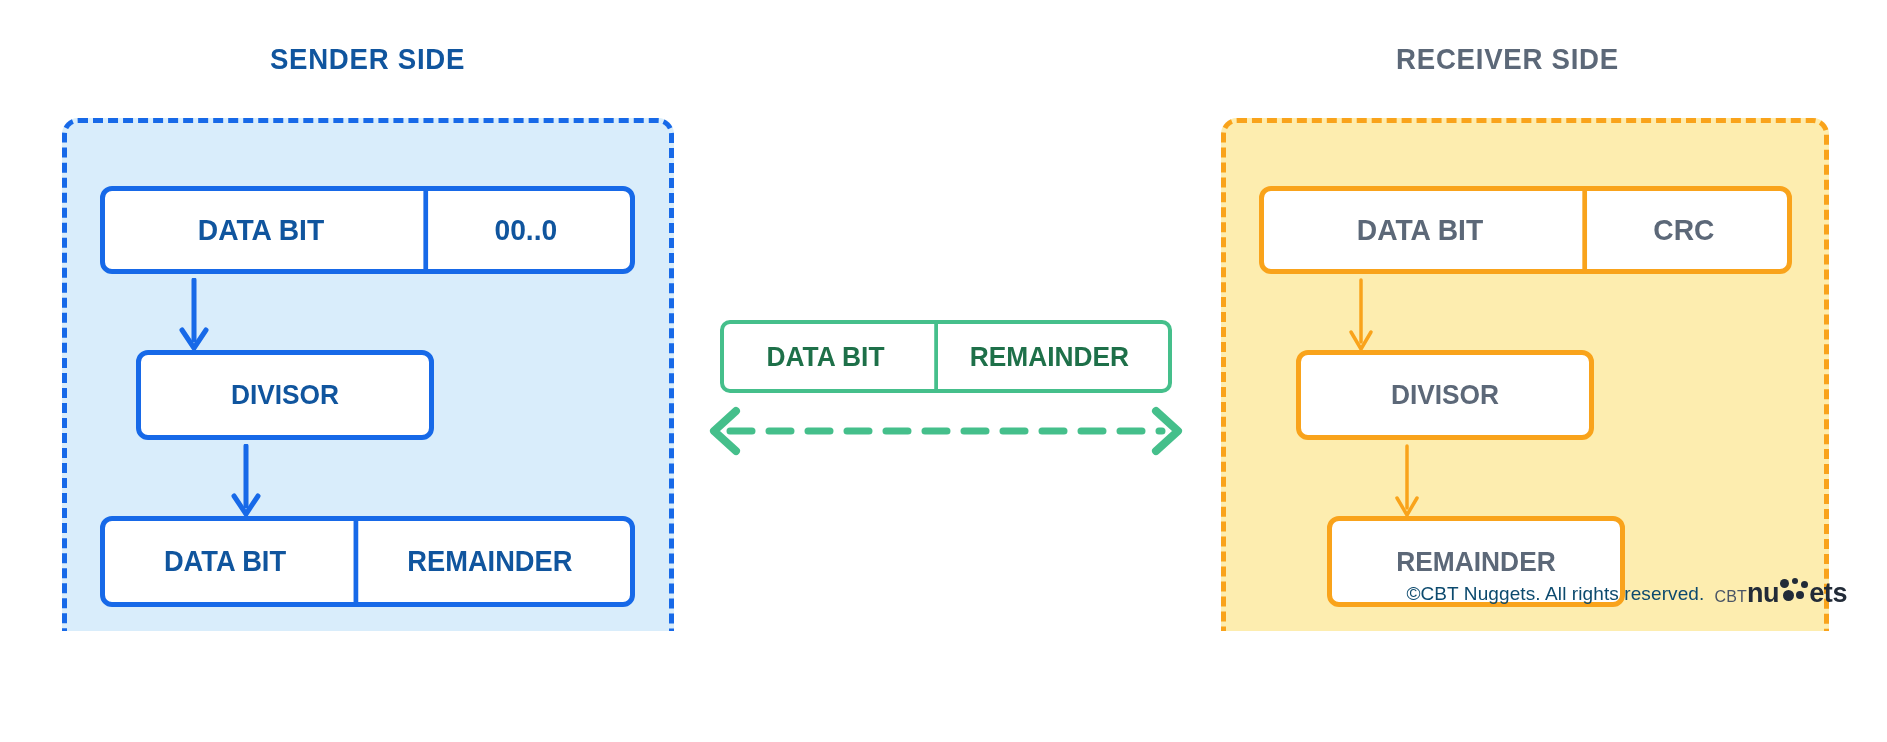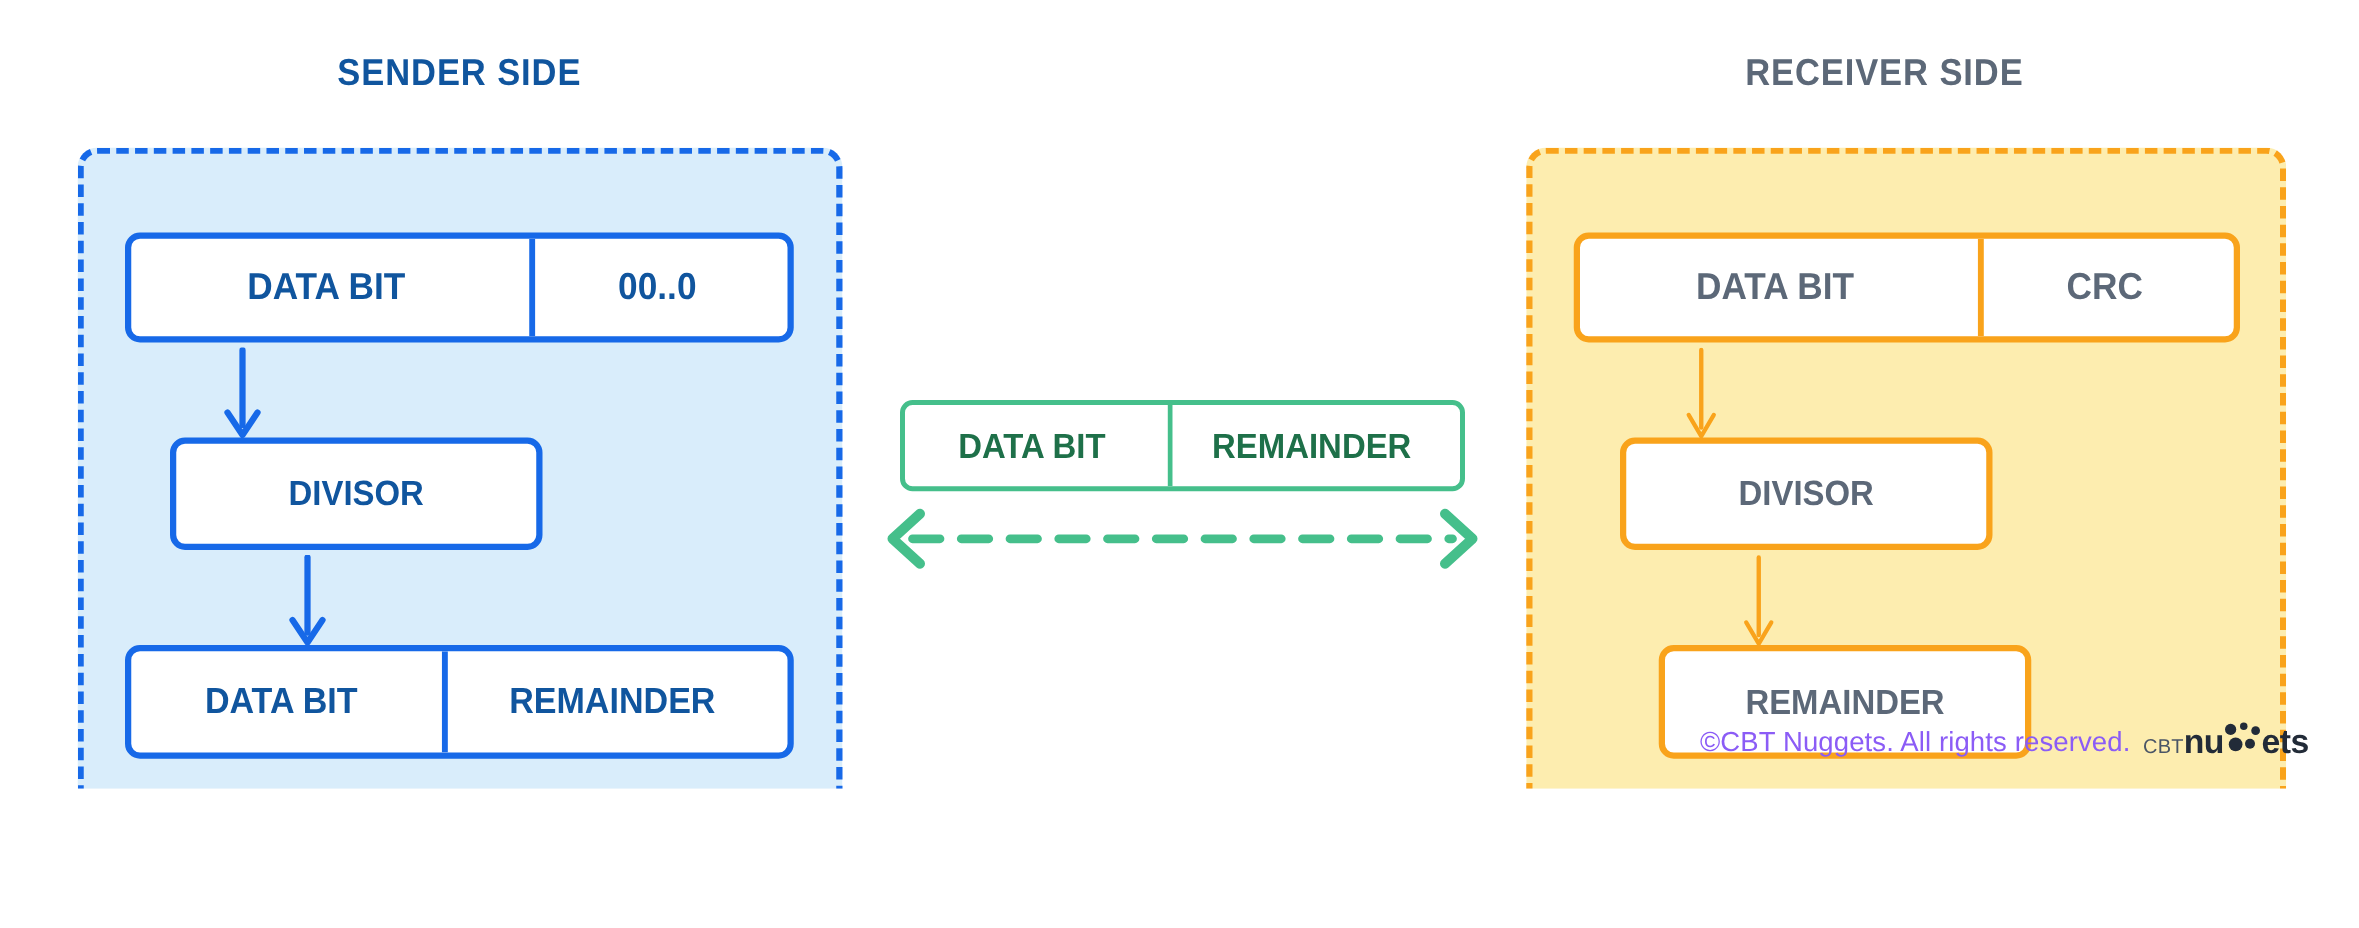--- a/index.html
+++ b/index.html
@@ -184,22 +184,22 @@
   
   #footer {
     position: absolute;
     right: 40px;
     bottom: 22px;
     display: flex;
     align-items: center;
     gap: 10px;
   }
   #copyright {
-    font-size: 22px;
-    color: #8b5cf6;
+    font-size: 19px;
+    color: #0c4a6e;
     letter-spacing: 0.1px;
   }
   #logo-wrap {
     display: flex;
     align-items: baseline;
     color: #2C3542;
   }
   #logo-cbt {
     font-size: 16px;
     letter-spacing: 0.2px;

